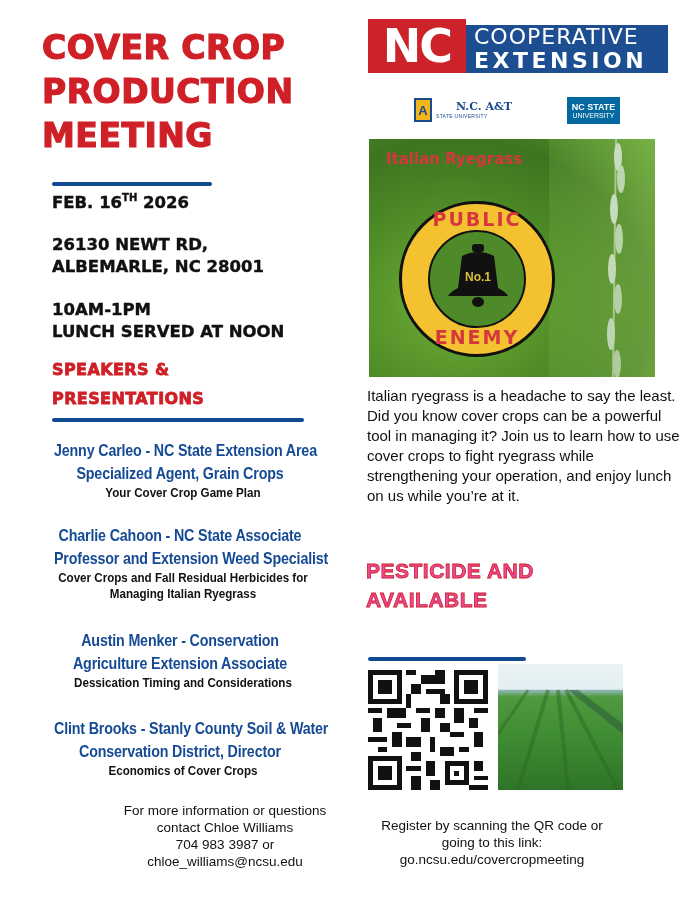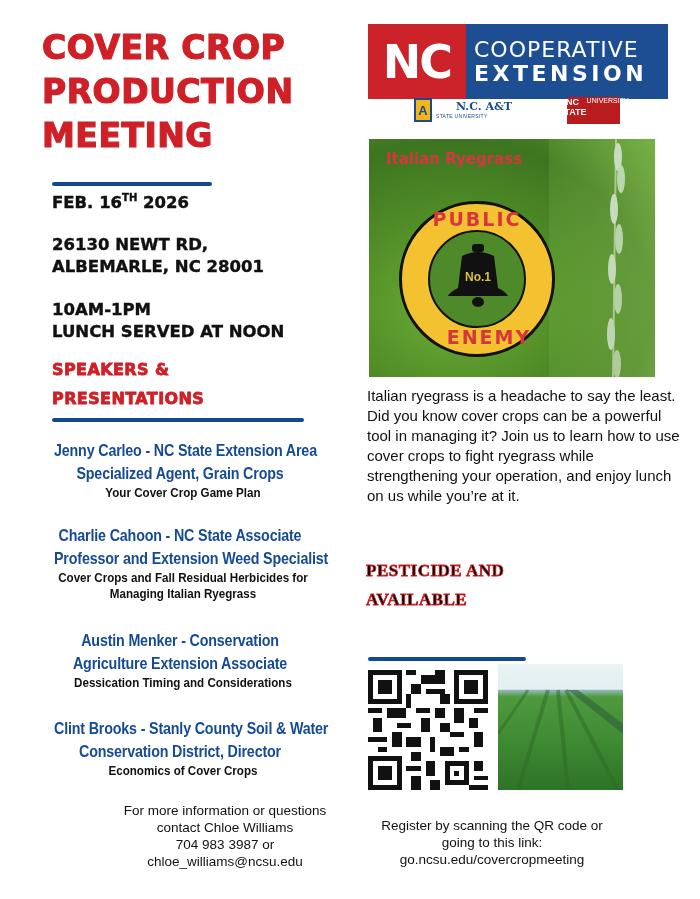--- a/index.html
+++ b/index.html
@@ -12,49 +12,49 @@
   .info { left: 52px; font-family: "DejaVu Sans", sans-serif; font-weight: bold; font-size: 16.5px; line-height: 22px; color: #111; -webkit-text-stroke: 0.4px #111; }
   .info sup { font-size: 10px; vertical-align: 7px; line-height: 0; }
   .speakers-h { left: 52px; top: 355px; color: #cf2027; font-family: "DejaVu Sans", sans-serif; font-weight: 900; font-size: 16px; line-height: 29px; letter-spacing: 0.4px; -webkit-text-stroke: 0.8px #cf2027; }
 
   .speaker { left: 54px; width: 300px; text-align: center; }
   .sp-name { font-family: "Liberation Sans", sans-serif; font-weight: bold; color: #154a94; font-size: 17px; line-height: 23px; transform: scaleX(0.84); transform-origin: left; white-space: nowrap; letter-spacing: -0.2px; }
   .sp-talk { font-family: "Liberation Sans", sans-serif; font-weight: bold; color: #111; font-size: 13.5px; line-height: 16px; transform: scaleX(0.86); transform-origin: left; white-space: nowrap; }
 
   .contact { left: 80px; top: 802px; width: 290px; text-align: center; font-size: 13.5px; line-height: 17px; color: #111; }
 
-  .logo { left: 368px; top: 24px; width: 300px; height: 75px; display: flex; }
+  .logo { left: 368px; top: 24px; width: 300px; height: 49px; display: flex; align-items: flex-end; }
   .logo-nc { width: 98px; background: #cc2229; color: #fff; font-family: "DejaVu Sans", sans-serif; font-weight: bold; font-size: 46px; display: flex; align-items: center; justify-content: center; letter-spacing: -2px; }
   .logo-right { flex: 1; background: #1d4e92; color: #fff; display: flex; flex-direction: column; justify-content: center; padding-left: 8px; }
   .logo-right span { font-family: "DejaVu Sans", sans-serif; font-size: 22px; line-height: 24px; letter-spacing: 1px; }
   .logo-right span.ext { font-weight: bold; letter-spacing: 3.5px; }
 
   .aandt { left: 414px; top: 98px; display: flex; align-items: center; gap: 4px; }
   .aandt-icon { width: 18px; height: 24px; background: #f2b51c; border: 2px solid #1a4a8f; color: #1a4a8f; font-size: 13px; font-weight: bold; display: flex; align-items: center; justify-content: center; }
   .aandt-text { display: flex; flex-direction: column; }
   .aandt-text .n { font-family: "DejaVu Serif", serif; font-weight: bold; font-size: 11px; color: #1a4a8f; line-height: 12px; margin-left: 20px; }
   .aandt-text .s { font-size: 5px; color: #1a4a8f; line-height: 6px; letter-spacing: 0.3px; }
-  .ncstate { left: 567px; top: 97px; width: 53px; height: 27px; background: #b91c1c; color: #fff; text-align: center; display: flex; flex-direction: row; justify-content: center; }
+  .ncstate { left: 567px; top: 97px; width: 53px; height: 27px; background: #0369a1; color: #fff; text-align: center; display: flex; flex-direction: column; justify-content: center; }
   .ncstate .a { font-weight: bold; font-size: 9px; line-height: 10px; }
   .ncstate .b { font-size: 7px; line-height: 8px; }
 
   .photo { left: 369px; top: 139px; width: 286px; height: 238px; overflow: hidden;
     background: radial-gradient(ellipse at 30% 70%, #6fae38 0%, #4f8c26 40%, #3d7420 70%, #5a9a31 100%); }
   .photo .blur1 { position:absolute; left:180px; top:0; width:110px; height:238px; background: linear-gradient(90deg, rgba(130,190,80,0.2), rgba(150,200,90,0.5)); }
   .photo-title { position: absolute; left: 17px; top: 11px; color: #d6363d; font-family: "DejaVu Sans", sans-serif; font-weight: bold; font-size: 15px; }
   .badge { position: absolute; left: 30px; top: 62px; width: 156px; height: 156px; border-radius: 50%; background: #f4c131; border: 3px solid #111; }
   .badge-inner { position: absolute; left: 26px; top: 26px; width: 98px; height: 98px; border-radius: 50%; border: 2px solid #111; background: #4e8a2a; }
   .badge-top { position: absolute; left: 0; top: 4px; width: 150px; text-align: center; color: #d6363d; font-family: "DejaVu Sans", sans-serif; font-weight: bold; font-size: 19px; letter-spacing: 2px; }
-  .badge-bot { position: absolute; left: 12px; bottom: 6px; width: 150px; text-align: center; color: #d6363d; font-family: "DejaVu Sans", sans-serif; font-weight: bold; font-size: 19px; letter-spacing: 2px; }
+  .badge-bot { position: absolute; left: 0; bottom: 6px; width: 150px; text-align: center; color: #d6363d; font-family: "DejaVu Sans", sans-serif; font-weight: bold; font-size: 19px; letter-spacing: 2px; }
   .bell { position: absolute; left: 42px; top: 40px; width: 68px; height: 64px; }
   .bell-no { position: absolute; left: 0; top: 22px; width: 68px; text-align: center; color: #d8c23a; font-weight: bold; font-size: 12px; }
   .stalk { position: absolute; left: 236px; top: 0; width: 22px; height: 238px; }
 
   .desc { left: 367px; top: 386px; width: 320px; font-size: 15px; line-height: 20px; color: #111; }
-  .credits { left: 366px; top: 556px; color: #000000; font-family: Liberation Serif, serif; font-weight: 900; font-size: 17px; line-height: 29px; letter-spacing: 0.5px; -webkit-text-stroke: 0.8px #cf2027; }
+  .credits { left: 366px; top: 556px; color: #ec4899; font-family: Liberation Sans, sans-serif; font-weight: 900; font-size: 21px; line-height: 29px; letter-spacing: 0.5px; -webkit-text-stroke: 0.8px #cf2027; }
 
   .qr { left: 368px; top: 670px; width: 120px; height: 120px; background: #fff; }
   .field { left: 498px; top: 664px; width: 125px; height: 126px; overflow: hidden;
     background: linear-gradient(180deg, #eaf3f5 0%, #e3eff2 20%, #8fb8b2 21%, #4f9a3f 26%, #3f8b33 60%, #2e7428 100%); }
   .register { left: 362px; top: 817px; width: 260px; text-align: center; font-size: 13.5px; line-height: 17px; color: #111; }
 </style>
 </head>
 <body>
 
 <div class="abs title">

